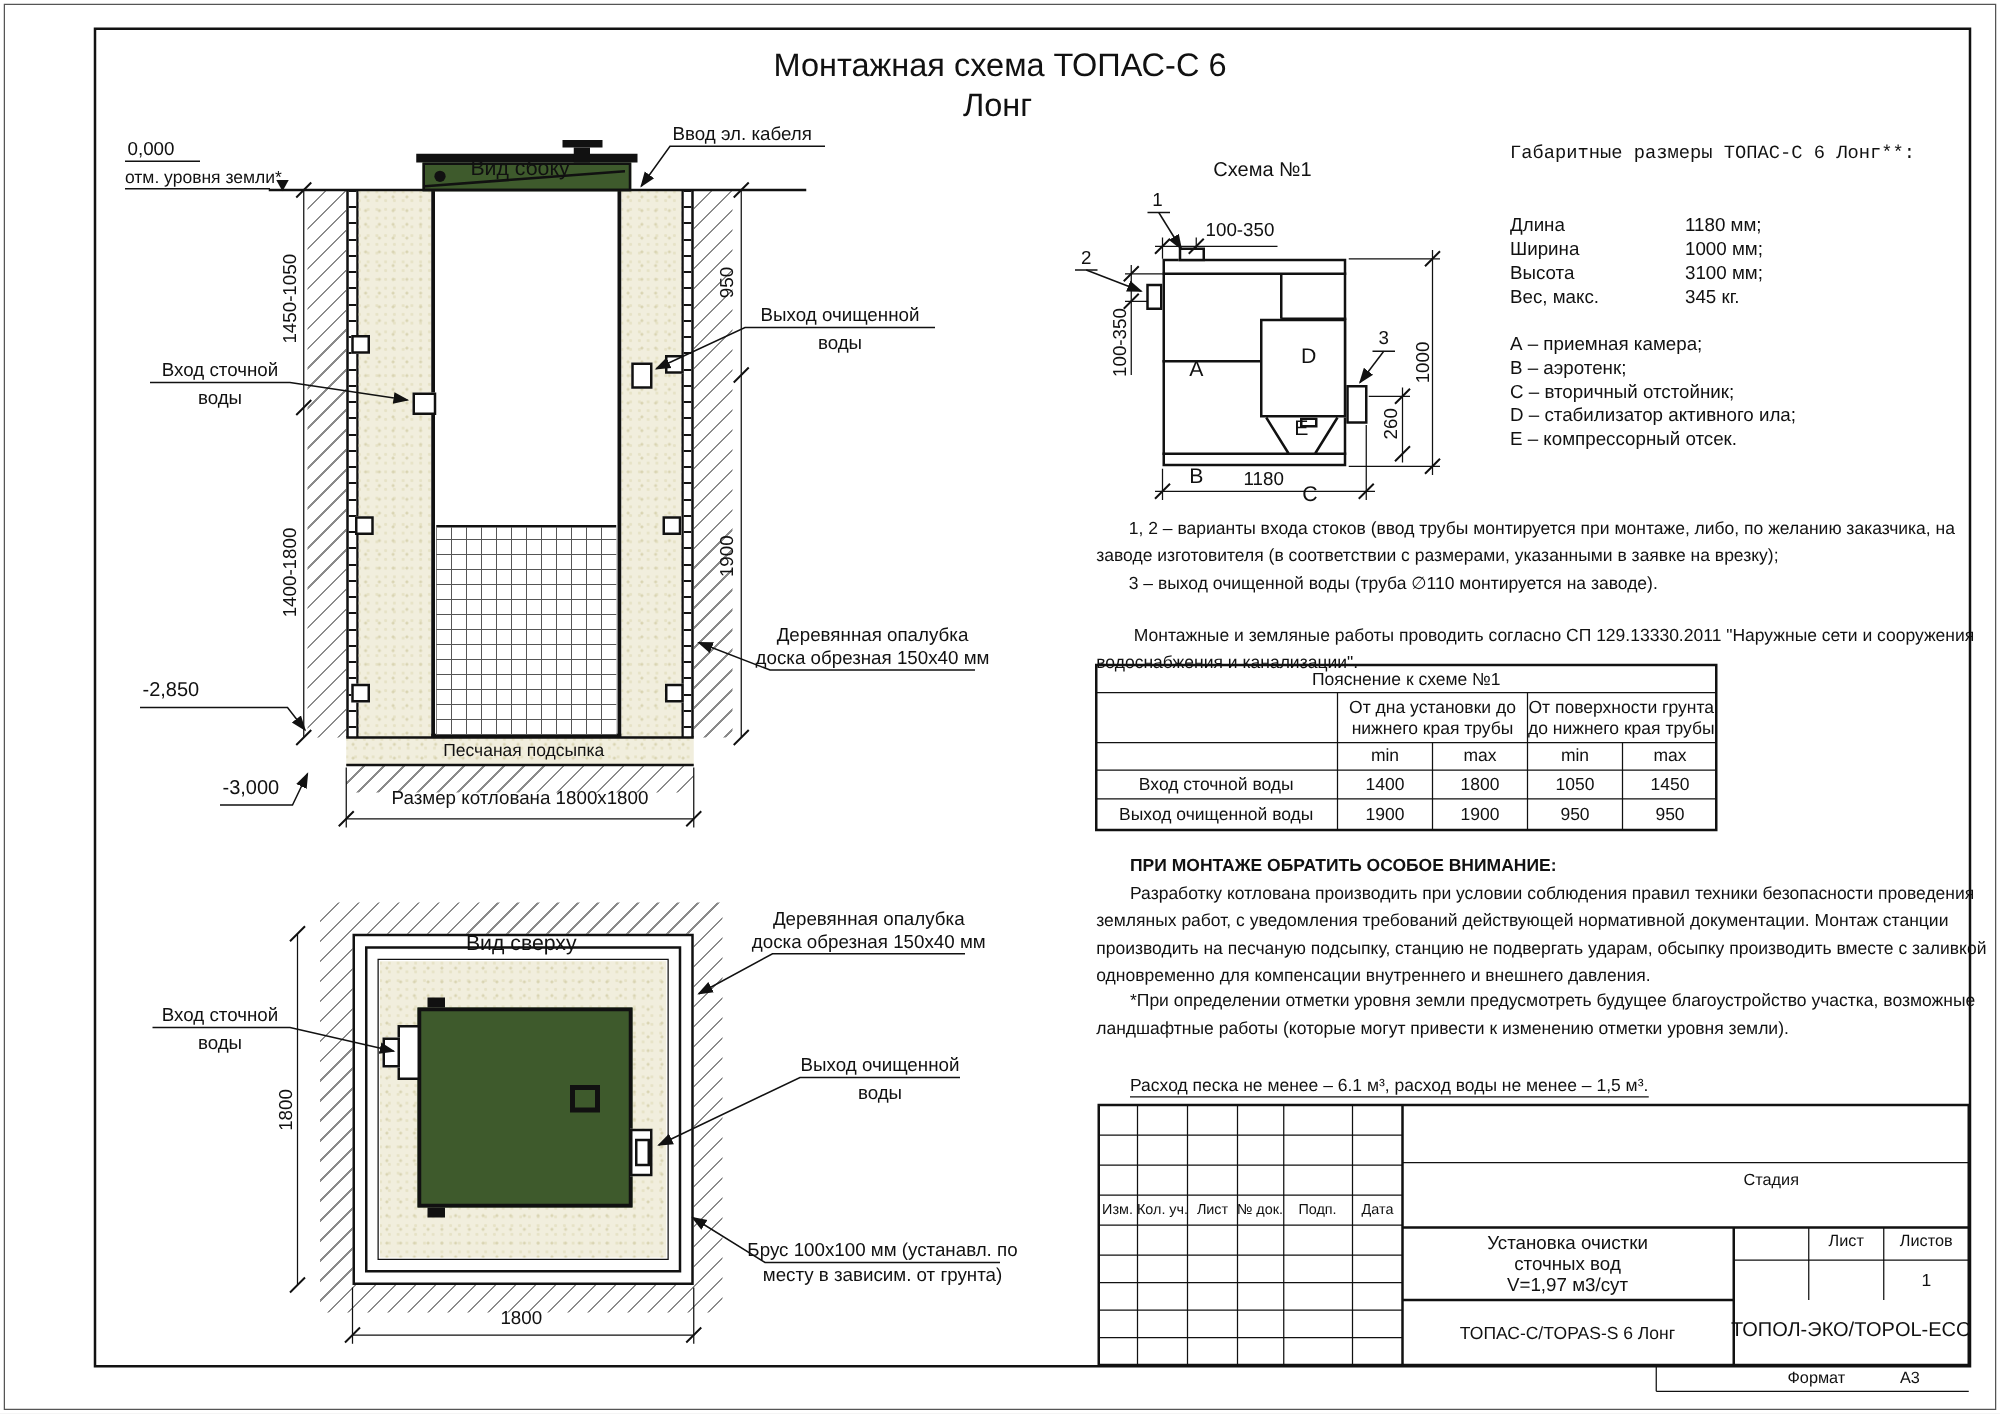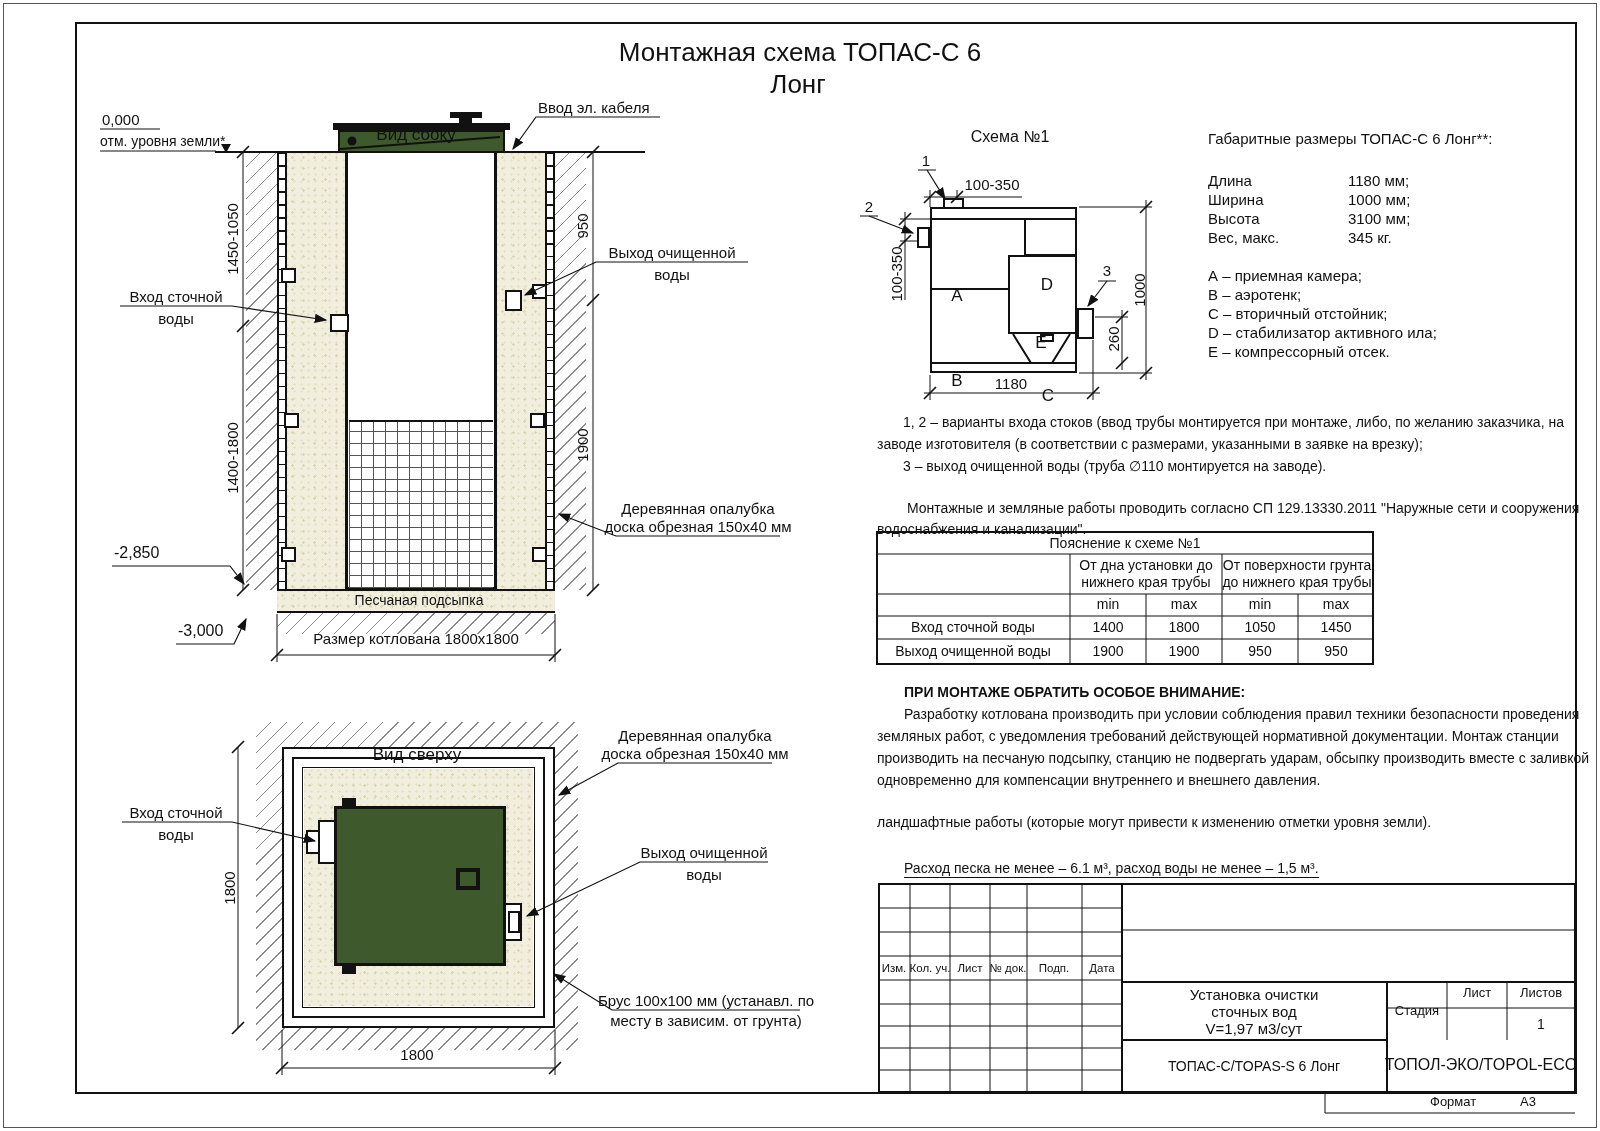--- a/index.html
+++ b/index.html
@@ -166,21 +166,21 @@
   <div class="t fs17 cx" style="left:1041px;top:285px;">E</div>
   <div class="t cx" style="left:926px;top:152px;">1</div>
   <div class="t cx" style="left:869px;top:198px;">2</div>
   <div class="t cx" style="left:1107px;top:262px;">3</div>
   <div class="t cx" style="left:992px;top:176px;">100-350</div>
   <div class="rv" style="left:896px;top:274px;">100-350</div>
   <div class="rv" style="left:1139px;top:290px;">1000</div>
   <div class="rv" style="left:1113px;top:339px;">260</div>
   <div class="t cx" style="left:1011px;top:375px;">1180</div>
 
-  <div class="t" style="left:1208px;top:130px;">Габаритные размеры ТОПАС-С 6 Лонг**:</div>
+  <div class="t" style="left:1208px;top:114px;font-family:Liberation Mono, monospace;">Габаритные размеры ТОПАС-С 6 Лонг**:</div>
   <div class="t" style="left:1208px;top:172px;">Длина</div>
   <div class="t" style="left:1348px;top:172px;">1180 мм;</div>
   <div class="t" style="left:1208px;top:191px;">Ширина</div>
   <div class="t" style="left:1348px;top:191px;">1000 мм;</div>
   <div class="t" style="left:1208px;top:210px;">Высота</div>
   <div class="t" style="left:1348px;top:210px;">3100 мм;</div>
   <div class="t" style="left:1208px;top:229px;">Вес, макс.</div>
   <div class="t" style="left:1348px;top:229px;">345 кг.</div>
   <div class="t" style="left:1208px;top:267px;">А – приемная камера;</div>
   <div class="t" style="left:1208px;top:286px;">В – аэротенк;</div>
@@ -212,33 +212,34 @@
   <div class="t fs14 cx" style="left:1108px;top:643px;">1900</div>
   <div class="t fs14 cx" style="left:1184px;top:643px;">1900</div>
   <div class="t fs14 cx" style="left:1260px;top:643px;">950</div>
   <div class="t fs14 cx" style="left:1336px;top:643px;">950</div>
 
   <div class="t fs14 bold" style="left:904px;top:684px;">ПРИ МОНТАЖЕ ОБРАТИТЬ ОСОБОЕ ВНИМАНИЕ:</div>
   <div class="t fs14" style="left:904px;top:706px;">Разработку котлована производить при условии соблюдения правил техники безопасности проведения</div>
   <div class="t fs14" style="left:877px;top:728px;">земляных работ, с уведомления требований действующей нормативной документации. Монтаж станции</div>
   <div class="t fs14" style="left:877px;top:750px;">производить на песчаную подсыпку, станцию не подвергать ударам, обсыпку производить вместе с заливкой</div>
   <div class="t fs14" style="left:877px;top:772px;">одновременно для компенсации внутреннего и внешнего давления.</div>
+  <div class="t fs14" style="left:904px;top:792px;">*При определении отметки уровня земли предусмотреть будущее благоустройство участка, возможные</div>
   <div class="t fs14" style="left:877px;top:814px;">ландшафтные работы (которые могут привести к изменению отметки уровня земли).</div>
   <div class="t fs14 ul" style="left:904px;top:860px;">Расход песка не менее – 6.1 м³, расход воды не менее – 1,5 м³.</div>
 
   <div class="t fs11 cx" style="left:894px;top:962px;">Изм.</div>
   <div class="t fs11 cx" style="left:930px;top:962px;">Кол. уч.</div>
   <div class="t fs11 cx" style="left:970px;top:962px;">Лист</div>
   <div class="t fs11 cx" style="left:1008px;top:962px;text-align:center;">№ док.</div>
   <div class="t fs11 cx" style="left:1054px;top:962px;">Подп.</div>
   <div class="t fs11 cx" style="left:1102px;top:962px;">Дата</div>
   <div class="t cx" style="left:1254px;top:986px;">Установка очистки</div>
   <div class="t cx" style="left:1254px;top:1003px;">сточных вод</div>
   <div class="t cx" style="left:1254px;top:1020px;">V=1,97 м3/сут</div>
   <div class="t fs14 cx" style="left:1254px;top:1058px;">ТОПАС-С/TOPAS-S 6 Лонг</div>
   <div class="t fs16 cx" style="left:1481px;top:1056px;">ТОПОЛ-ЭКО/TOPOL-ECO</div>
-  <div class="t fs13 cx" style="left:1417px;top:1004px;">Стадия</div>
+  <div class="t fs13 cx" style="left:1417px;top:937px;">Стадия</div>
   <div class="t fs13 cx" style="left:1477px;top:986px;">Лист</div>
   <div class="t fs13 cx" style="left:1541px;top:986px;">Листов</div>
   <div class="t fs14 cx" style="left:1541px;top:1016px;">1</div>
   <div class="t fs13" style="left:1430px;top:1095px;">Формат</div>
   <div class="t fs13" style="left:1520px;top:1095px;">А3</div>
 </div>
 
 </body></html>

